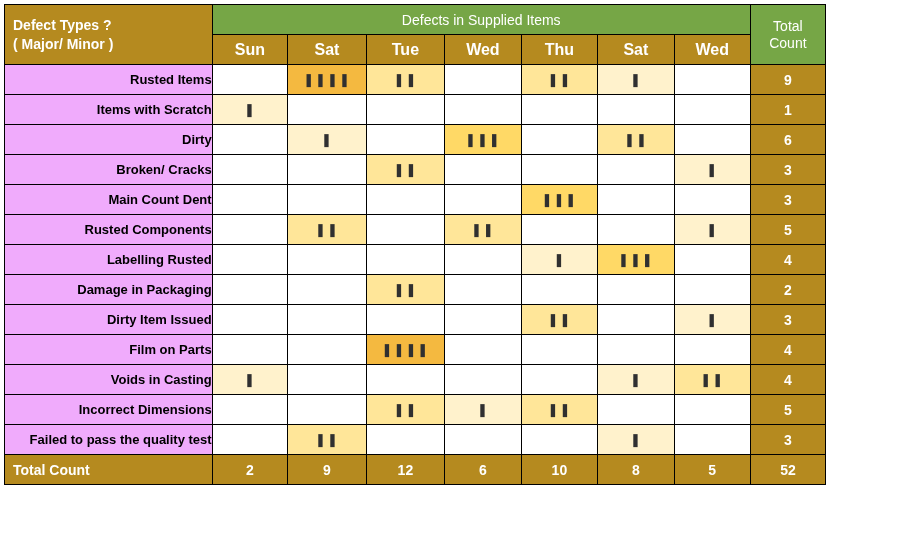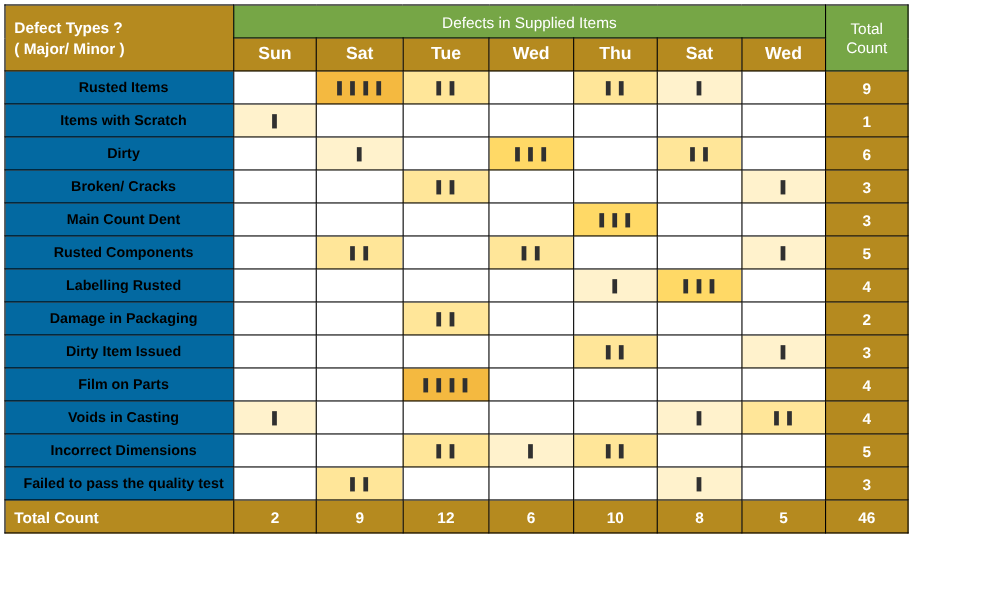--- a/index.html
+++ b/index.html
@@ -36,24 +36,24 @@
   .corner {
     background: #b58a1f;
     color: #fff;
     font-weight: bold;
     font-size: 14px;
     text-align: left;
     padding-left: 8px;
     line-height: 1.3;
   }
   .rowlabel {
-    background: #0369a1;
+    background: #f0abfc;
     color: #000;
     font-weight: bold;
-    text-align: center;
+    text-align: right;
     padding-left: 8px;
     font-size: 13px;
   }
   .footer-olive {
     background: #b58a1f;
     color: #fff;
     font-weight: bold;
     font-size: 14px;
   }
   .totals {
@@ -261,16 +261,16 @@
   <tfoot>
     <tr>
       <td class="footer-olive" style="text-align:left;padding-left:8px;">Total Count</td>
       <td class="footer-olive">2</td>
       <td class="footer-olive">9</td>
       <td class="footer-olive">12</td>
       <td class="footer-olive">6</td>
       <td class="footer-olive">10</td>
       <td class="footer-olive">8</td>
       <td class="footer-olive">5</td>
-      <td class="footer-olive">46</td>
+      <td class="footer-olive">52</td>
     </tr>
   </tfoot>
 </table>
 
 </body></html>

